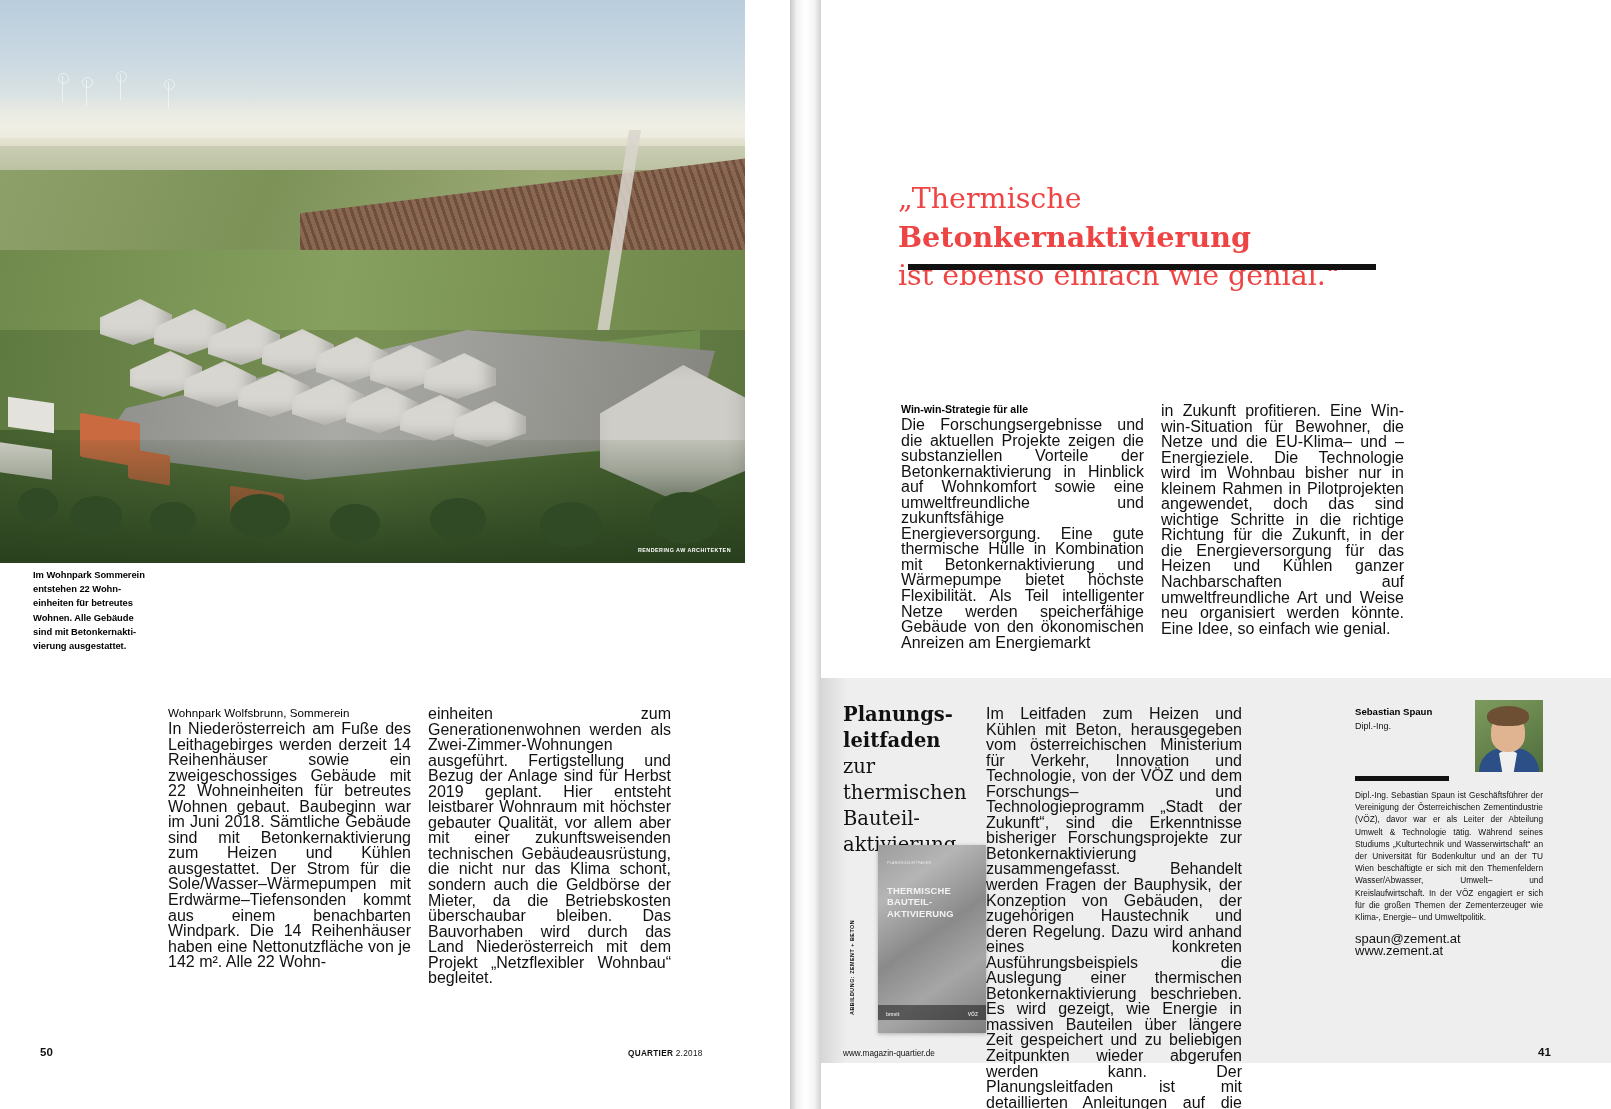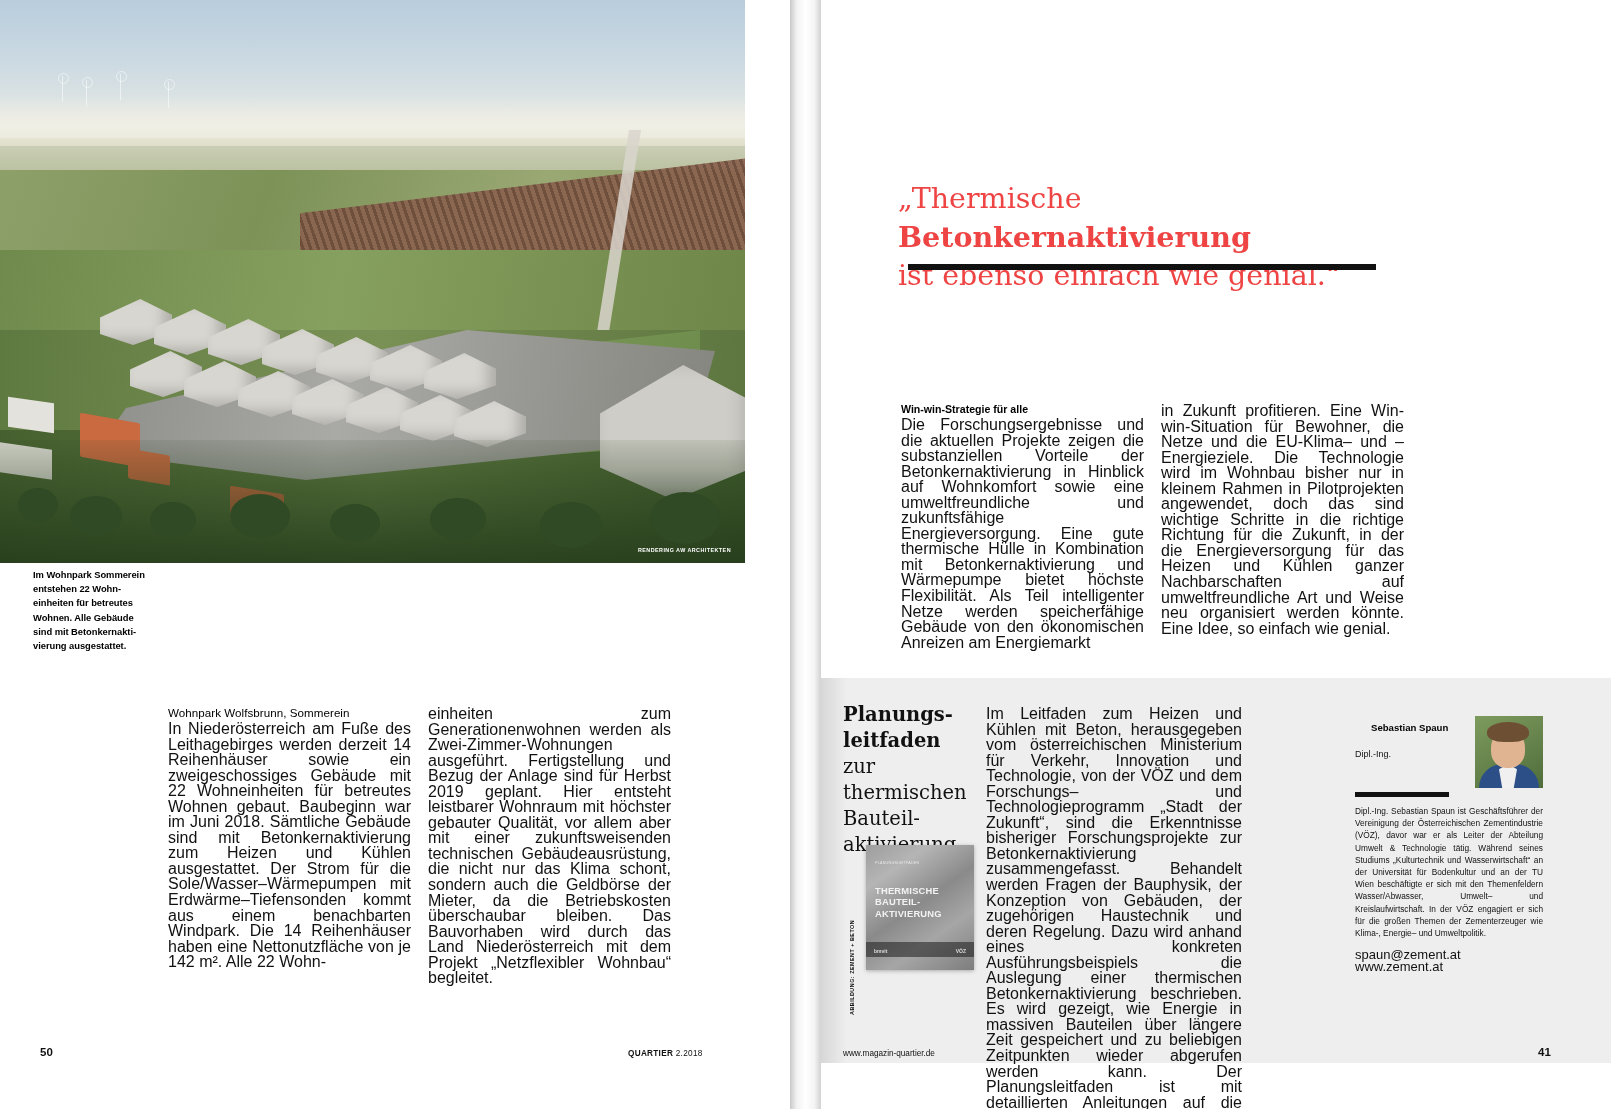--- a/index.html
+++ b/index.html
@@ -84,39 +84,39 @@
   
   .grey-band{position:absolute;left:821px;top:678px;width:790px;height:385px;background:#eeeeee;}
   .band-fade{position:absolute;left:821px;top:678px;width:26px;height:385px;
     background:linear-gradient(to right,#d7d7d7,#eeeeee);}
 
   .plan-title{position:absolute;left:843px;top:702px;width:130px;
     font-family:"DejaVu Serif", serif;font-size:19.5px;line-height:26px;color:#111;}
   .plan-title b{font-weight:700;text-align:right;}
 
   .book-wrap{position:absolute;left:866px;top:845px;width:108px;height:165px;}
-  .book{position:absolute;left:0;top:0;width:108px;height:125px;
+  .book{position:absolute;left:12px;top:0;width:108px;height:188px;
     background:linear-gradient(145deg,#9d9d9d 0%,#b5b5b5 22%,#8a8a8a 48%,#a6a6a6 70%,#7d7d7d 100%);
     box-shadow:0 1px 4px rgba(0,0,0,.28);overflow:hidden;}
   .book-topline{position:absolute;left:9px;top:16px;font-size:3.6px;color:#e8e8e8;letter-spacing:.3px;}
   .book-ttl{position:absolute;left:9px;top:40px;font-size:9.4px;line-height:11.4px;
     font-weight:700;color:#f2f2f2;letter-spacing:.2px;}
   .book-strip{position:absolute;left:0;bottom:13px;width:108px;height:15px;background:rgba(25,25,25,.55);}
   .book-logo{position:absolute;left:8px;bottom:16px;font-size:5px;color:#ddd;font-weight:700;}
   .book-logo2{position:absolute;right:8px;bottom:16px;font-size:5px;color:#ddd;font-weight:700;}
   .book-side{position:absolute;left:849px;top:855px;width:10px;height:160px;
     font-size:5.4px;letter-spacing:.5px;color:#111;font-weight:700;text-transform:uppercase;
     writing-mode:vertical-rl;transform:rotate(180deg);}
 
   .plan-body{position:absolute;left:986px;top:706px;width:256px;}
 
   
   .author-box{position:absolute;left:1355px;top:706px;width:188px;}
   .author-top{position:relative;height:66px;}
-  .author-name{font-size:9.6px;font-weight:700;color:#000;margin:16px;}
+  .author-name{font-size:9.6px;font-weight:700;color:#000;margin:0;}
   .author-deg{font-size:9px;color:#111;margin:4px 0 0 0;}
   .author-photo{position:absolute;right:0;top:-6px;width:68px;height:72px;overflow:hidden;
     background:linear-gradient(150deg,#7e9b5e,#4f6d3b);}
   .ap-face{position:absolute;left:16px;top:14px;width:34px;height:38px;border-radius:46% 46% 44% 44%;
     background:#e0b391;}
   .ap-hair{position:absolute;left:12px;top:6px;width:42px;height:20px;border-radius:50% 50% 40% 40%;
     background:#6d5034;}
   .ap-body{position:absolute;left:4px;top:48px;width:60px;height:30px;border-radius:24px 24px 0 0;
     background:#2b4f86;}
   .ap-shirt{position:absolute;left:24px;top:48px;width:18px;height:24px;background:#f0f0f0;

